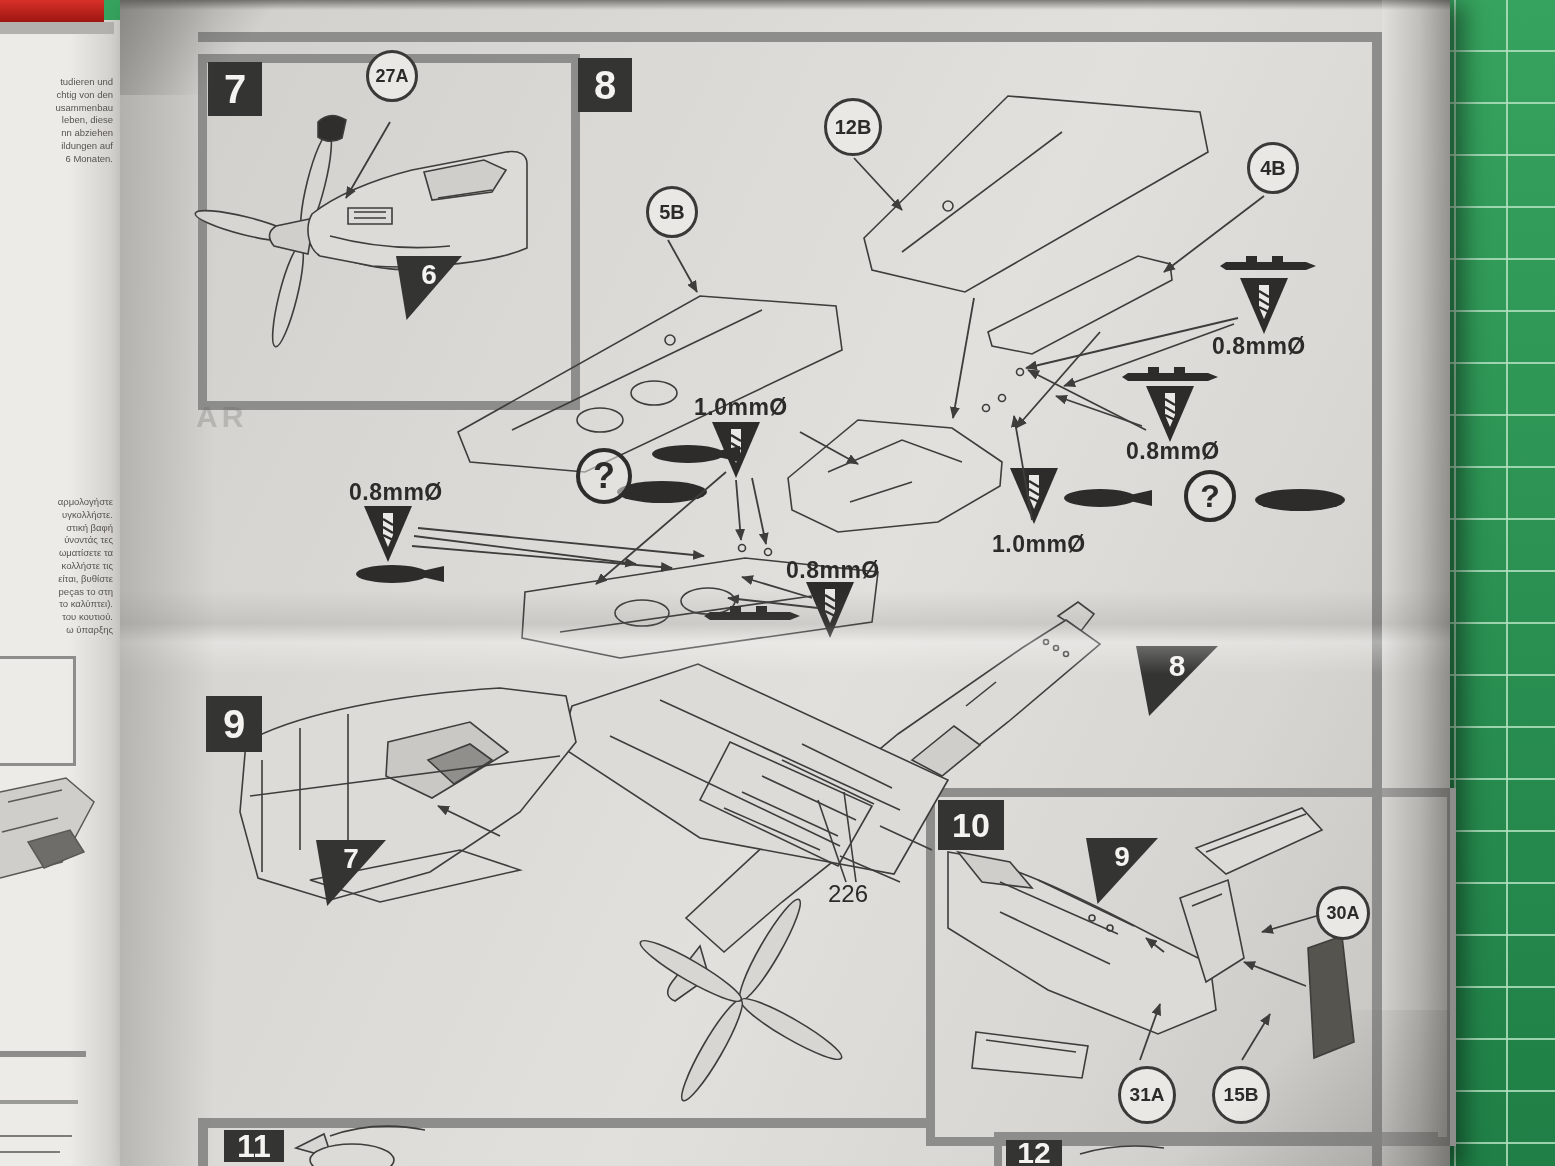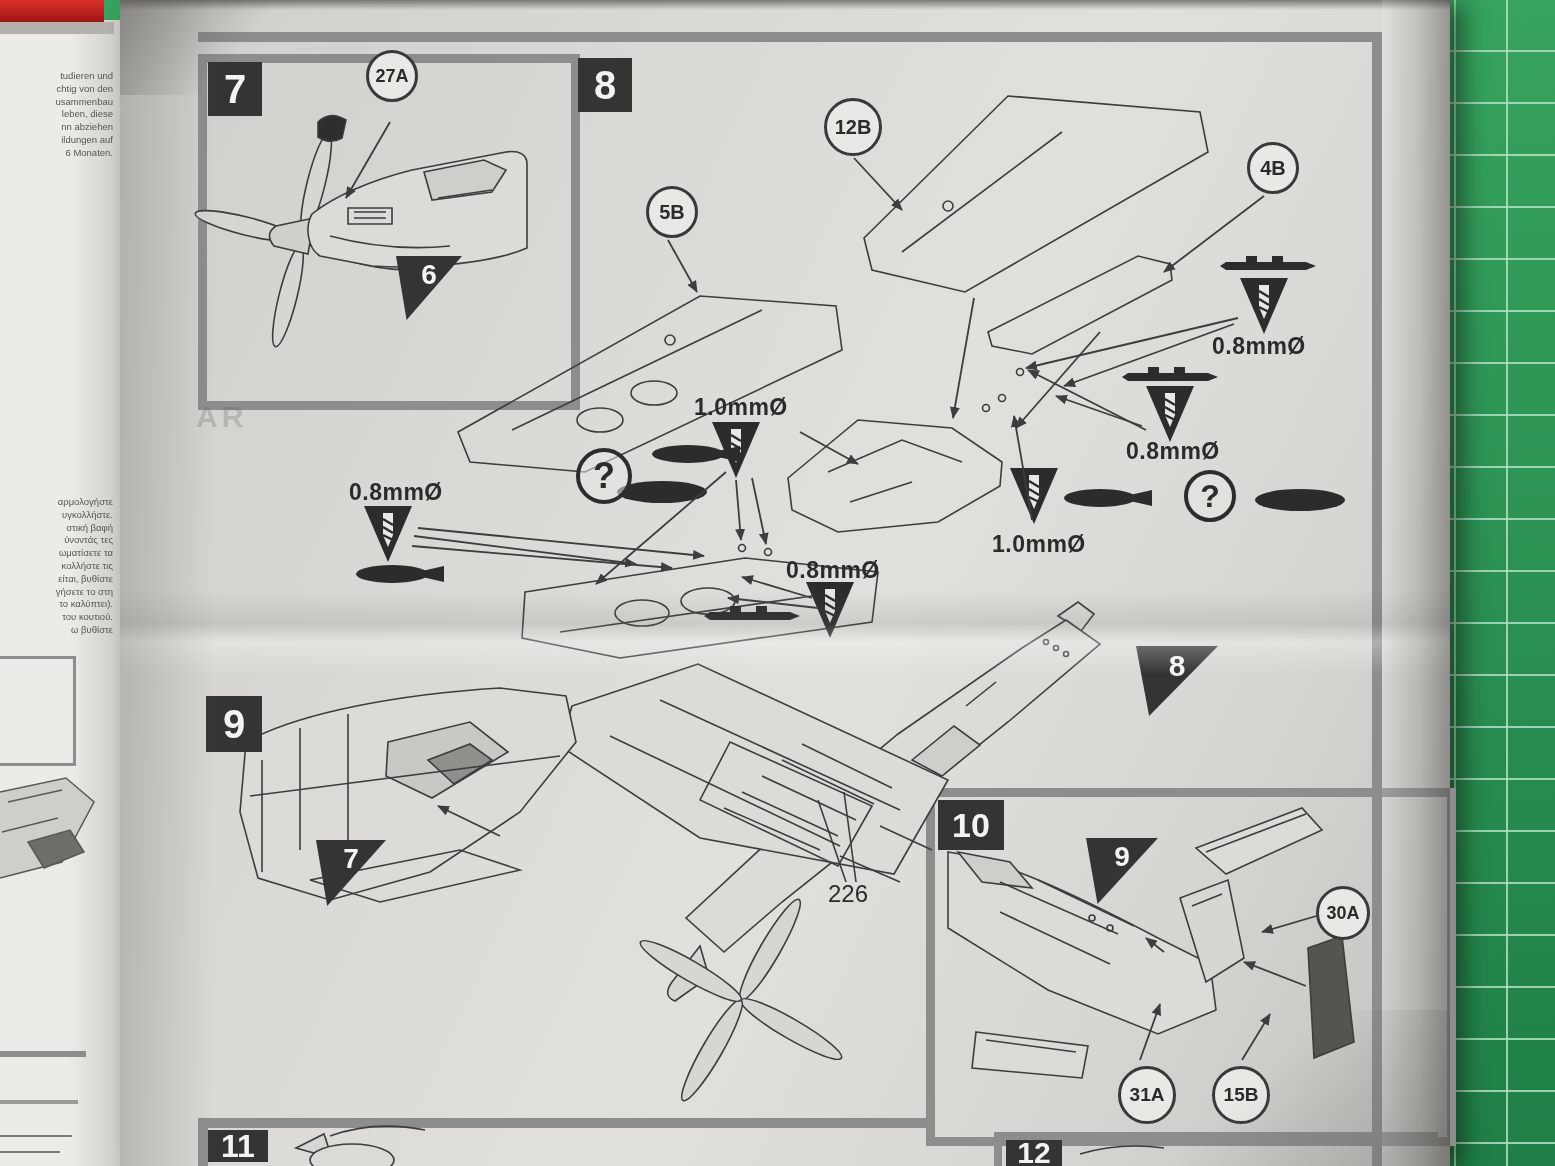--- a/index.html
+++ b/index.html
@@ -70,41 +70,41 @@
 </head>
 <body>
 
 <div class="scene">
 
   <div class="mat"></div>
   <div class="gray-strip"></div>
   <div class="red-object"></div>
 
   <div class="left-sheet">
-    <div class="mblock" style="top:50px">
+    <div class="mblock" style="top:56px">
       <div class="mline">tudieren und</div>
       <div class="mline">chtig von den</div>
       <div class="mline">usammenbau</div>
       <div class="mline">leben, diese</div>
       <div class="mline">nn abziehen</div>
       <div class="mline">ildungen auf</div>
       <div class="mline">6 Monaten.</div>
     </div>
     <div class="mblock" style="top:476px">
       <div class="mline">αρμολογήστε</div>
       <div class="mline">υγκολλήστε.</div>
       <div class="mline">στική βαφή</div>
       <div class="mline">ύνοντάς τες</div>
       <div class="mline">ωματίσετε τα</div>
       <div class="mline">κολλήστε τις</div>
       <div class="mline">είται, βυθίστε</div>
-      <div class="mline">γήσετε το στη</div>
+      <div class="mline">peças το στη</div>
       <div class="mline">το καλύπτει).</div>
       <div class="mline">του κουτιού.</div>
-      <div class="mline">ω βυθίστε</div>
+      <div class="mline">ω ύπαρξης</div>
     </div>
     <div class="frag-box" style="left:-28px;top:636px;width:98px;height:104px"></div>
   </div>
 
   <div class="main-sheet"></div>
 
   <div class="print">
     <div class="bar" style="left:198px;top:32px;width:1184px;height:10px"></div>
     <div class="bar" style="left:1372px;top:32px;width:10px;height:1134px"></div>
     <div class="panel" style="left:198px;top:54px;width:364px;height:338px"></div>
@@ -291,21 +291,21 @@
       <path d="M856,882 L844,792"></path>
     </g>
   </svg>
 
   <div class="labels">
 
     <div class="tile" style="left:208px;top:62px;width:54px;height:54px;font-size:40px">7</div>
     <div class="tile" style="left:578px;top:58px;width:54px;height:54px;font-size:40px">8</div>
     <div class="tile" style="left:206px;top:696px;width:56px;height:56px;font-size:40px">9</div>
     <div class="tile" style="left:938px;top:800px;width:66px;height:50px;font-size:34px">10</div>
-    <div class="tile" style="left:208px;top:1130px;width:60px;height:32px;font-size:32px">11</div>
+    <div class="tile" style="left:224px;top:1130px;width:60px;height:32px;font-size:32px">11</div>
     <div class="tile" style="left:1006px;top:1140px;width:56px;height:26px;font-size:30px">12</div>
 
     <div class="tri" style="left:396px;top:256px;width:66px;height:64px;font-size:28px">6</div>
     <div class="tri" style="left:316px;top:840px;width:70px;height:66px;font-size:28px">7</div>
     <div class="tri" style="left:1136px;top:646px;width:82px;height:70px;font-size:30px">8</div>
     <div class="tri" style="left:1086px;top:838px;width:72px;height:66px;font-size:28px">9</div>
 
     <div class="clabel" style="left:366px;top:50px;width:52px;height:52px;font-size:18px">27A</div>
     <div class="clabel" style="left:824px;top:98px;width:58px;height:58px;font-size:20px">12B</div>
     <div class="clabel" style="left:1247px;top:142px;width:52px;height:52px;font-size:20px">4B</div>

